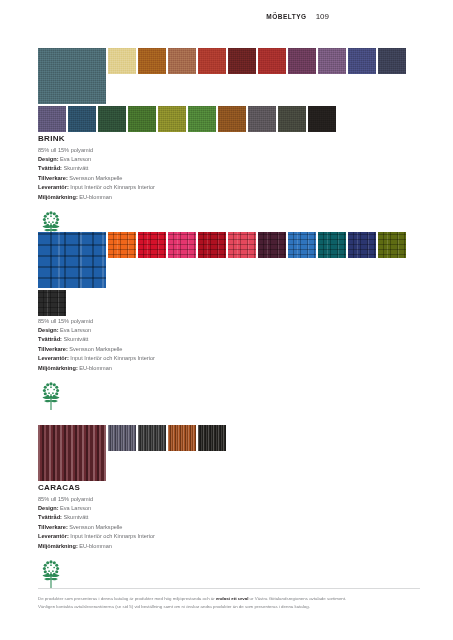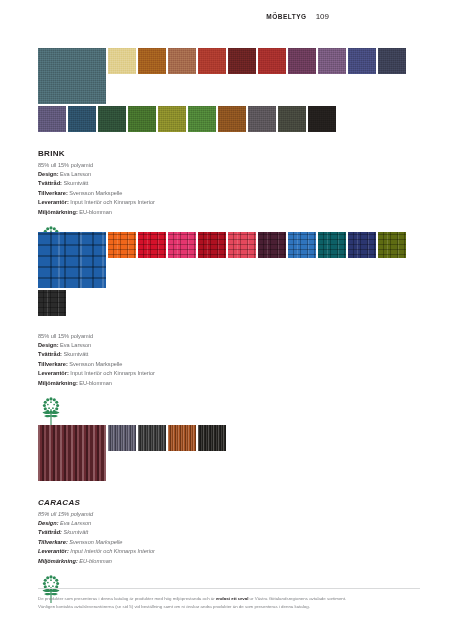--- a/index.html
+++ b/index.html
@@ -17,21 +17,21 @@
     display: flex; align-items: baseline; gap: 9px;
     font-size: 6.5px; letter-spacing: 0.5px;
   }
   .header .cat { font-weight: bold; color: #231f20; }
   .header .pg  { font-size: 8px; color: #231f20; letter-spacing: 0; }
 
   
   .product { position: absolute; left: 38px; }
   #prod-0 { top: 48px; }
   #prod-1 { top: 232px; }
-  #prod-2 { top: 425px; font-style: italic; }
+  #prod-2 { top: 425px; }
 
   .swatch-grid { display: flex; flex-wrap: wrap; width: 382px; gap: 2px; }
   .swatch { position: relative; overflow: hidden; }
   .swatch.big  { width: 68px; height: 56px; }
   .swatch.small{ width: 28px; height: 26px; }
 
   
   .tex-weave::after {
     content:""; position:absolute; inset:0;
     background-image:
@@ -68,21 +68,21 @@
     content:""; position:absolute; inset:0;
     background-image: repeating-linear-gradient(90deg,
       rgba(255,255,255,.22) 0 2px,
       rgba(0,0,0,.05) 2px 4px,
       rgba(0,0,0,.40) 4px 6px,
       rgba(255,255,255,.12) 6px 8px,
       rgba(0,0,0,.22) 8px 11px);
   }
 
   
-  .info { margin-top: 17px; }
+  .info { margin-top: 2px; }
   .title {
     font-size: 8px; font-weight: bold; color: #231f20;
     letter-spacing: .3px; margin-bottom: 4px;
   }
   .comp { font-size: 5.6px; color: #6d6e71; margin-bottom: 1.5px; }
   .spec { font-size: 5.6px; color: #6d6e71; margin-bottom: 1.5px; line-height: 1.45; }
   .spec b { color: #231f20; font-weight: bold; }
 
   .ecolabel { margin-top: 9px; width: 26px; height: 30px; display:block; }
 

